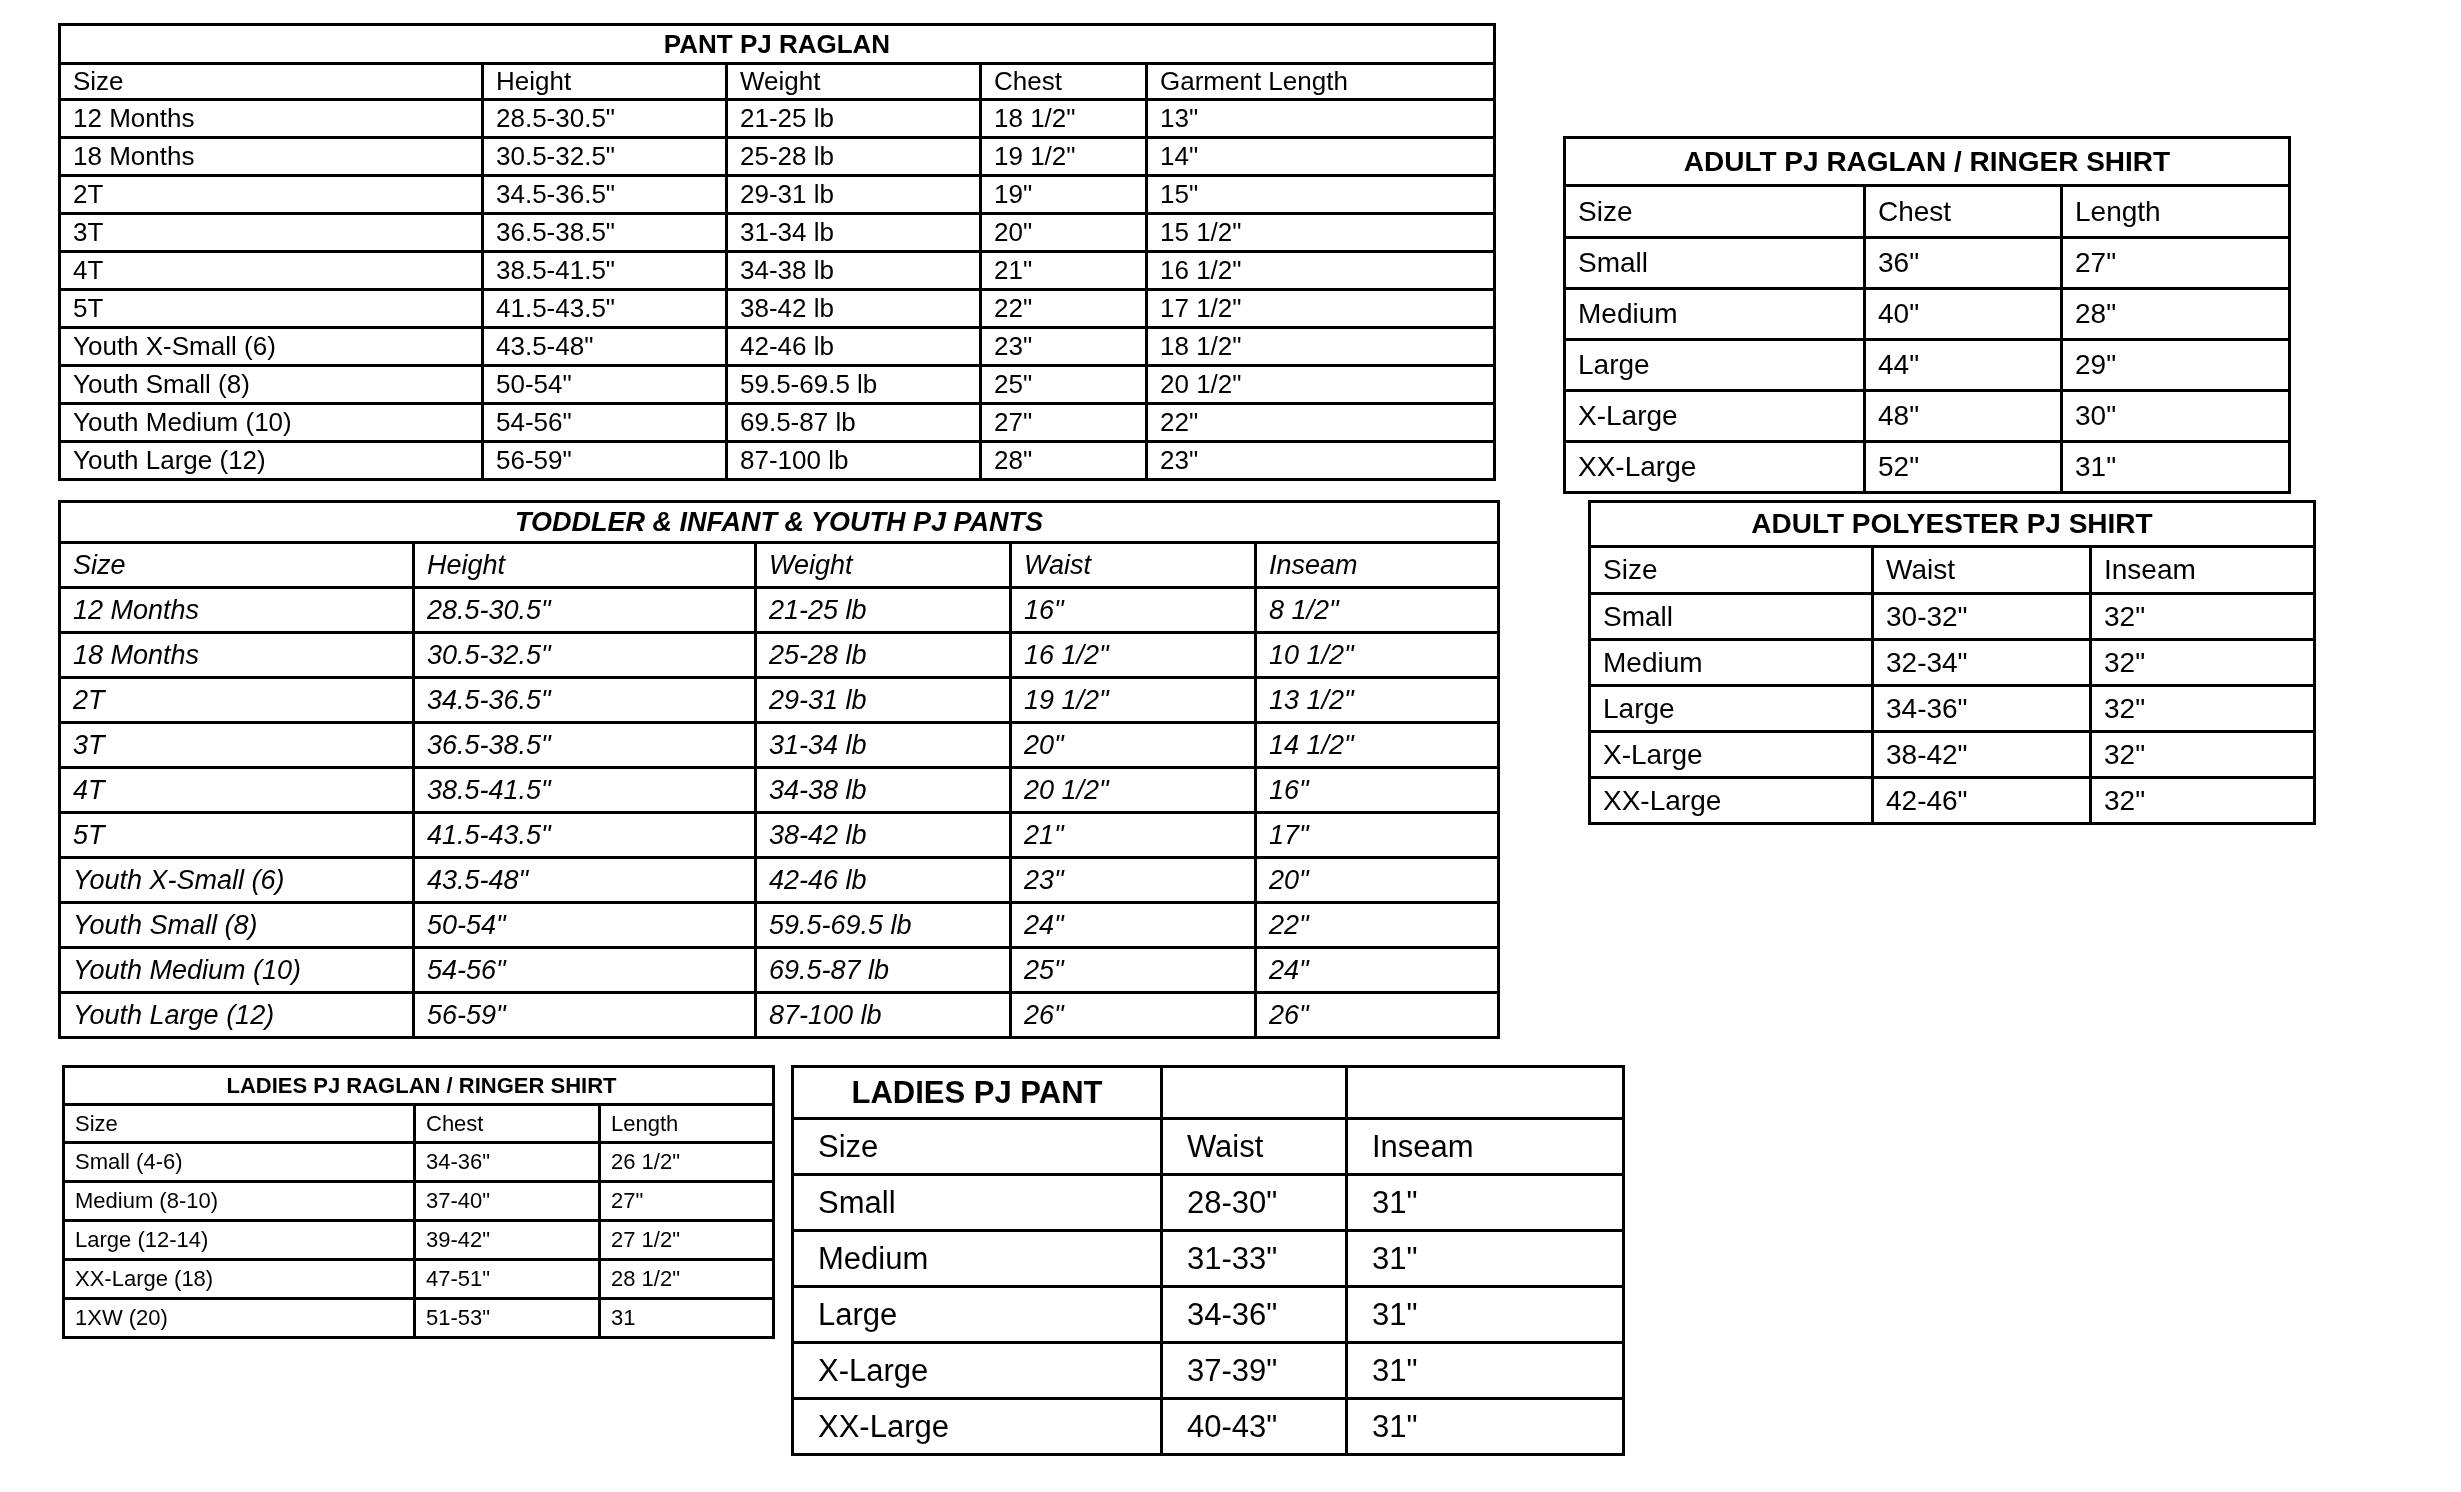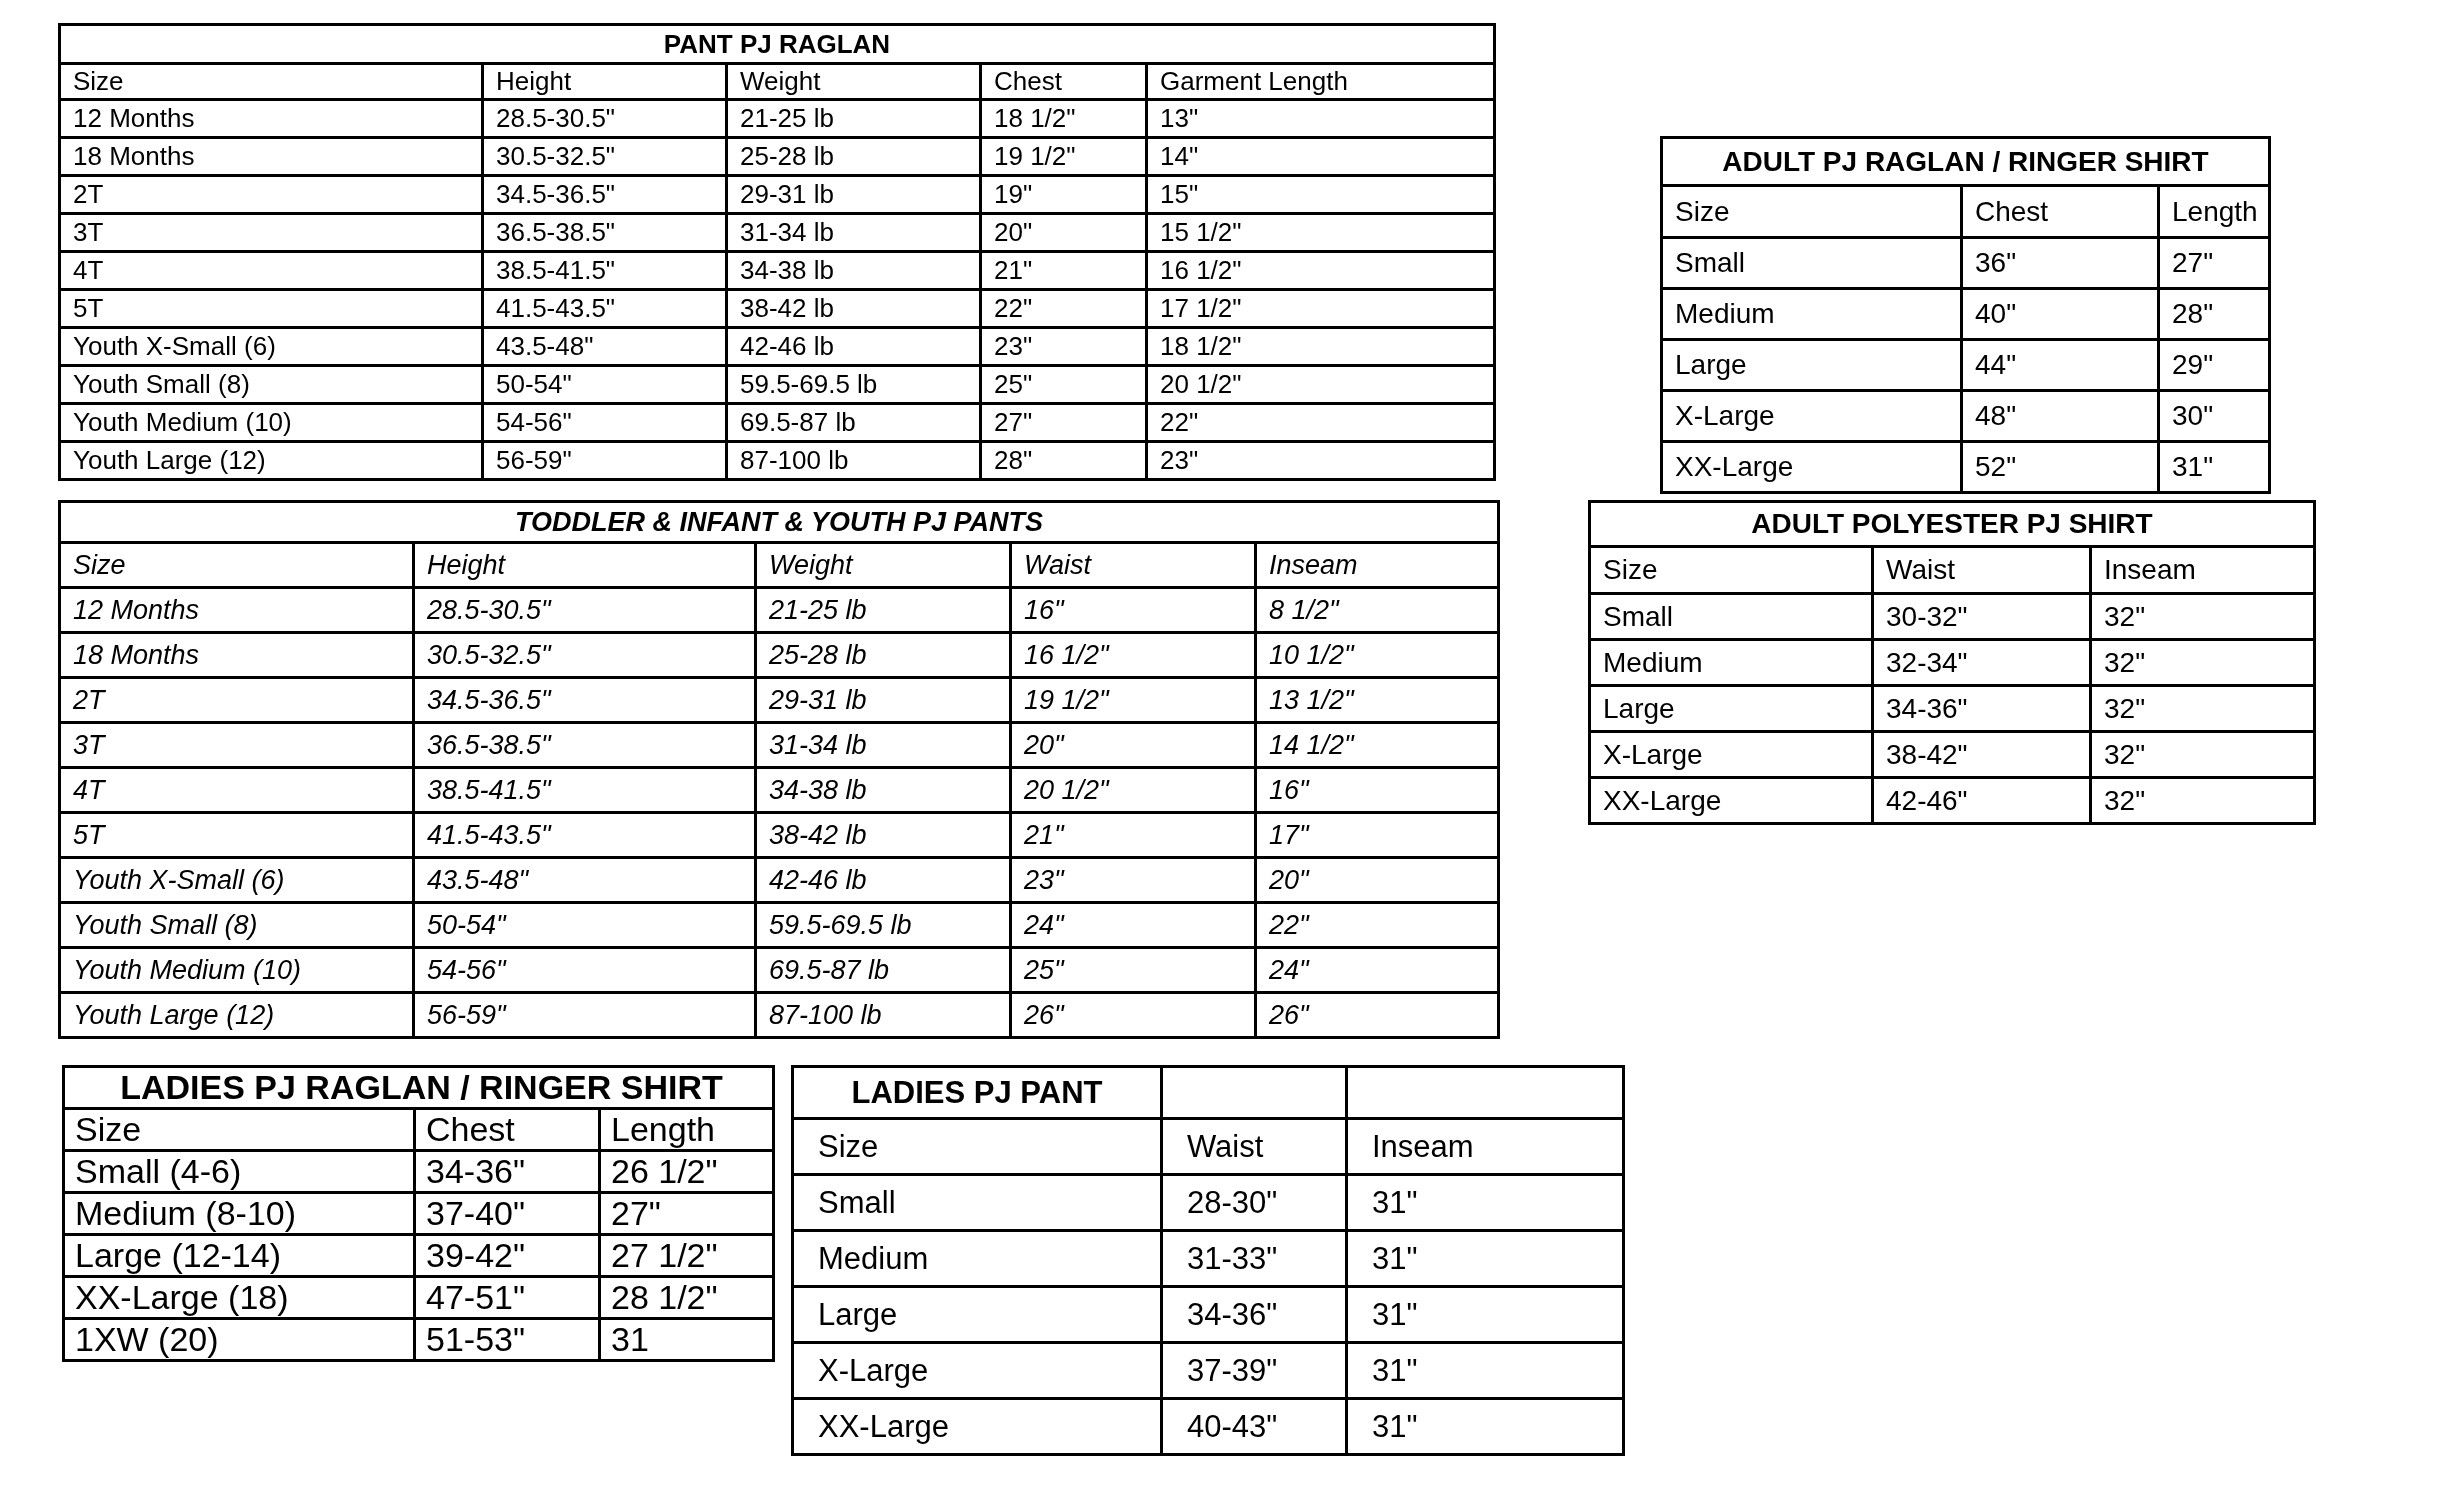--- a/index.html
+++ b/index.html
@@ -17,39 +17,39 @@
   }
   .title-cell{text-align:center;font-weight:bold;padding:0 4px;}
 
   
   #kids{left:58px;top:23px;width:1438px;font-size:26px;}
   #kids .title-row{height:39px}
   #kids .header-row{height:36px}
   #kids .data-row{height:38px}
 
   
-  #adult_raglan{left:1660px;top:136px;width:611px;font-size:28px;}
+  #adult_raglan{left:1563px;top:136px;width:728px;font-size:28px;}
   #adult_raglan .title-row{height:48px}
   #adult_raglan .header-row{height:52px}
   #adult_raglan .data-row{height:51px}
 
   
   #toddler{left:58px;top:500px;width:1442px;font-size:27px;font-style:italic;}
   #toddler .title-row{height:41px}
   #toddler .header-row{height:45px}
   #toddler .data-row{height:45px}
 
   
   #adult_pant{left:1588px;top:500px;width:728px;font-size:28px;}
   #adult_pant .title-row{height:45px}
   #adult_pant .header-row{height:47px}
   #adult_pant .data-row{height:46px}
 
   
-  #ladies_raglan{left:62px;top:1065px;width:713px;font-size:34px;}
+  #ladies_raglan{left:62px;top:1065px;width:713px;font-size:22px;}
   #ladies_raglan td{padding:0 4px 0 10px;}
   #ladies_raglan .title-row{height:38px}
   #ladies_raglan .header-row{height:38px}
   #ladies_raglan .data-row{height:39px}
 
   
   #ladies_pant{left:791px;top:1065px;width:834px;font-size:31px;}
   #ladies_pant td{padding:0 6px 0 24px;}
   #ladies_pant .title-row{height:52px}
   #ladies_pant .header-row{height:56px}

